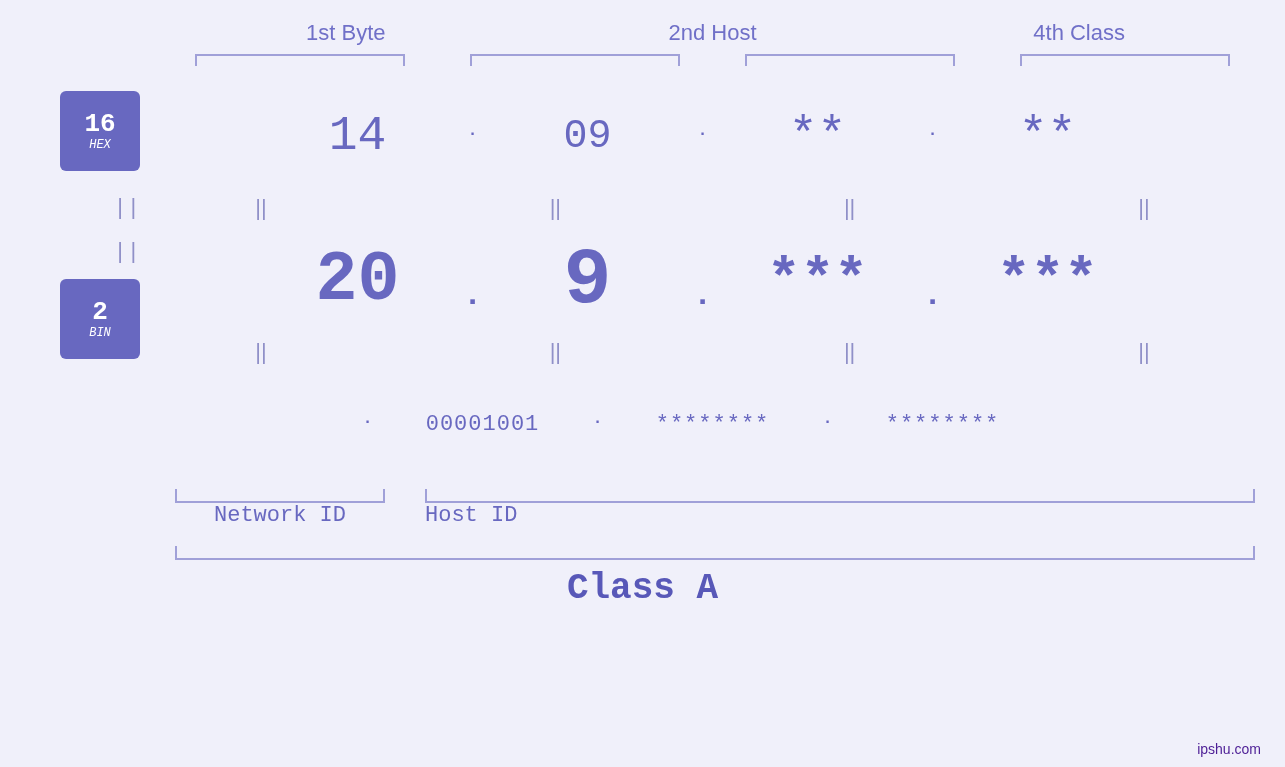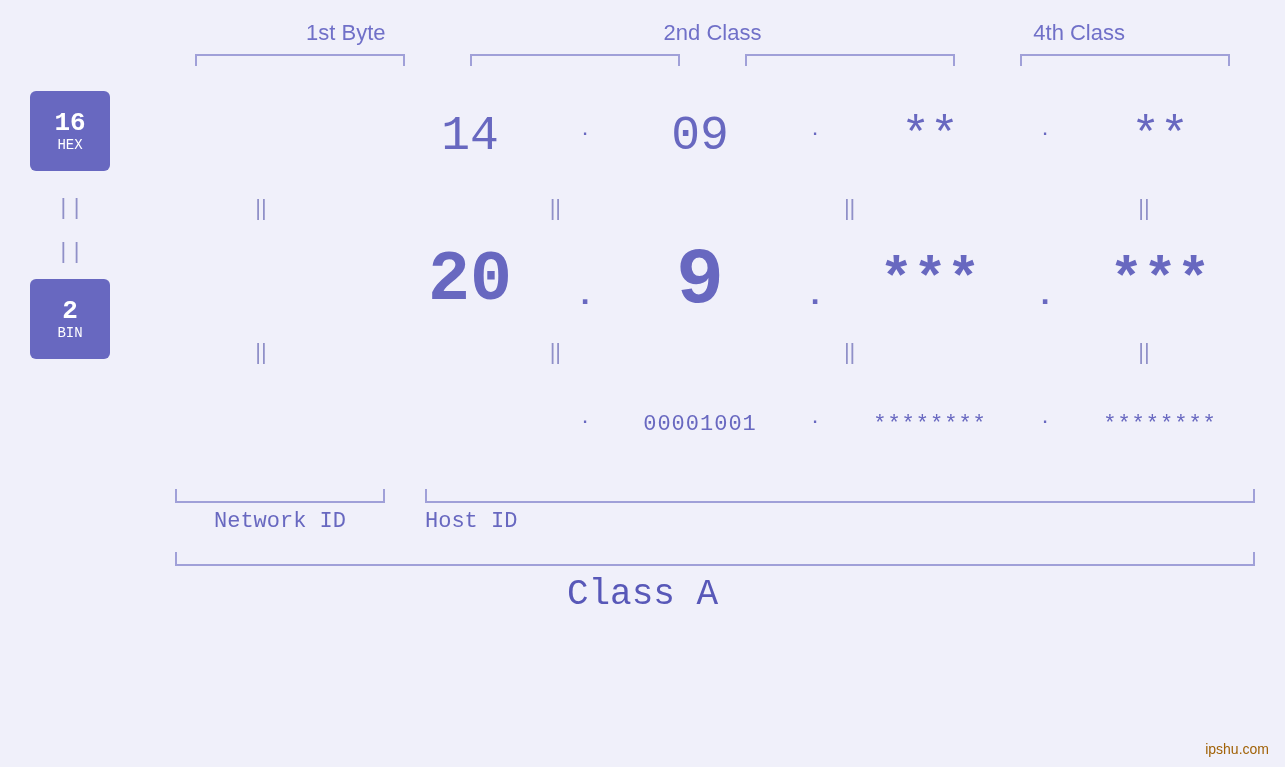--- a/index.html
+++ b/index.html
@@ -70,22 +70,23 @@
       margin-bottom: 10px;
     }
 
     .base-number {
       font-size: 26px;
       font-weight: bold;
       line-height: 1.1;
     }
 
     .base-label {
-      font-size: 14px;
+      font-size: 12px;
       font-weight: normal;
+      font-style: italic;
     }
 
     .cell {
       width: 210px;
       text-align: center;
       color: #6868c0;
     }
 
     .dot-separator {
       color: #6868c0;
@@ -129,37 +130,37 @@
     
     .bottom-section {
       width: 1285px;
       position: relative;
       margin-top: 10px;
     }
 
     .watermark {
       position: absolute;
       bottom: 10px;
-      right: 16px;
-      color: #a16207;
+      right: 24px;
+      color: #4c1d95;
       font-size: 14px;
       font-family: Arial, sans-serif;
     }
 
     
     .rows-wrapper {
       display: flex;
       width: 1285px;
     }
 
     .base-col {
       width: 140px;
       display: flex;
       flex-direction: column;
-      align-items: center;
+      align-items: flex-end;
       padding-top: 0px;
       gap: 0px;
     }
 
     .base-row-slot {
       height: 100px;
       display: flex;
       align-items: center;
       justify-content: center;
     }
@@ -173,38 +174,38 @@
 
     .data-col {
       flex: 1;
       padding-right: 20px;
     }
 
     .data-row-h {
       height: 100px;
       display: flex;
       align-items: center;
-      justify-content: flex-end;
+      justify-content: center;
     }
 
     .eq-row-h {
       height: 44px;
       display: flex;
       align-items: center;
       justify-content: space-around;
     }
   </style>
 </head>
 <body>
 
 <div class="container">
 
   <div class="byte-headers">
     <div class="byte-header">1st Byte</div>
-    <div class="byte-header">2nd Class</div>
+    <div class="byte-header">2nd Host</div>
     <div class="byte-header">4th Class</div>
   </div>
 
   <div class="top-brackets">
     <div class="bracket-top"></div>
     <div class="bracket-top"></div>
     <div class="bracket-top"></div>
     <div class="bracket-top"></div>
   </div>
 
@@ -229,21 +230,21 @@
           <span class="base-label">BIN</span>
         </div>
       </div>
     </div>
 
     <div class="data-col">
 
       <div class="data-row-h hex-row">
         <div class="cell" style="font-size:48px;">14</div>
         <div class="dot-separator" style="font-size:16px; margin-bottom:10px;">.</div>
-        <div class="cell" style="font-size:48px;">09</div>
+        <div class="cell" style="font-size:40px;">09</div>
         <div class="dot-separator" style="font-size:16px; margin-bottom:10px;">.</div>
         <div class="cell" style="font-size:48px;">**</div>
         <div class="dot-separator" style="font-size:16px; margin-bottom:10px;">.</div>
         <div class="cell" style="font-size:48px;">**</div>
       </div>
 
       <div class="eq-row-h">
         <div class="equals-sign">||</div>
         <div class="dot-space"></div>
         <div class="equals-sign">||</div>
@@ -286,31 +287,31 @@
   </div>
 
   <div class="bottom-section">
 
     <div style="display:flex; width:1080px; margin-left:175px; margin-top:5px;">
       <div style="width:210px; height:14px; border-bottom:2px solid #a0a0d8; border-left:2px solid #a0a0d8; border-right:2px solid #a0a0d8;"></div>
       <div style="width:40px;"></div>
       <div style="flex:1; height:14px; border-bottom:2px solid #a0a0d8; border-left:2px solid #a0a0d8; border-right:2px solid #a0a0d8;"></div>
     </div>
 
-    <div style="display:flex; width:1080px; margin-left:175px; margin-top:6px;">
+    <div style="display:flex; width:1080px; margin-left:175px; ">
       <div style="width:210px; text-align:center; color:#6868c0; font-size:22px; font-family:'Courier New',monospace;">Network ID</div>
       <div style="width:40px;"></div>
       <div style="flex:1; text-align:left; color:#6868c0; font-size:22px; font-family:'Courier New',monospace;">Host ID</div>
     </div>
 
     <div style="display:flex; width:1080px; margin-left:175px; margin-top:18px;">
       <div style="width:100%; height:14px; border-bottom:2px solid #a0a0d8; border-left:2px solid #a0a0d8; border-right:2px solid #a0a0d8;"></div>
     </div>
 
     <div style="text-align:center; width:1285px; margin-top:8px;">
-      <span style="color:#5858b8; font-size:36px; font-family:'Courier New',monospace; font-weight:normal;">Class A</span>
+      <span style="color:#5858b8; font-size:36px; font-family:'Courier New',monospace; font-weight:bold;">Class A</span>
     </div>
 
   </div>
 
   <div class="watermark">ipshu.com</div>
 
 </div>
 
 </body></html>

